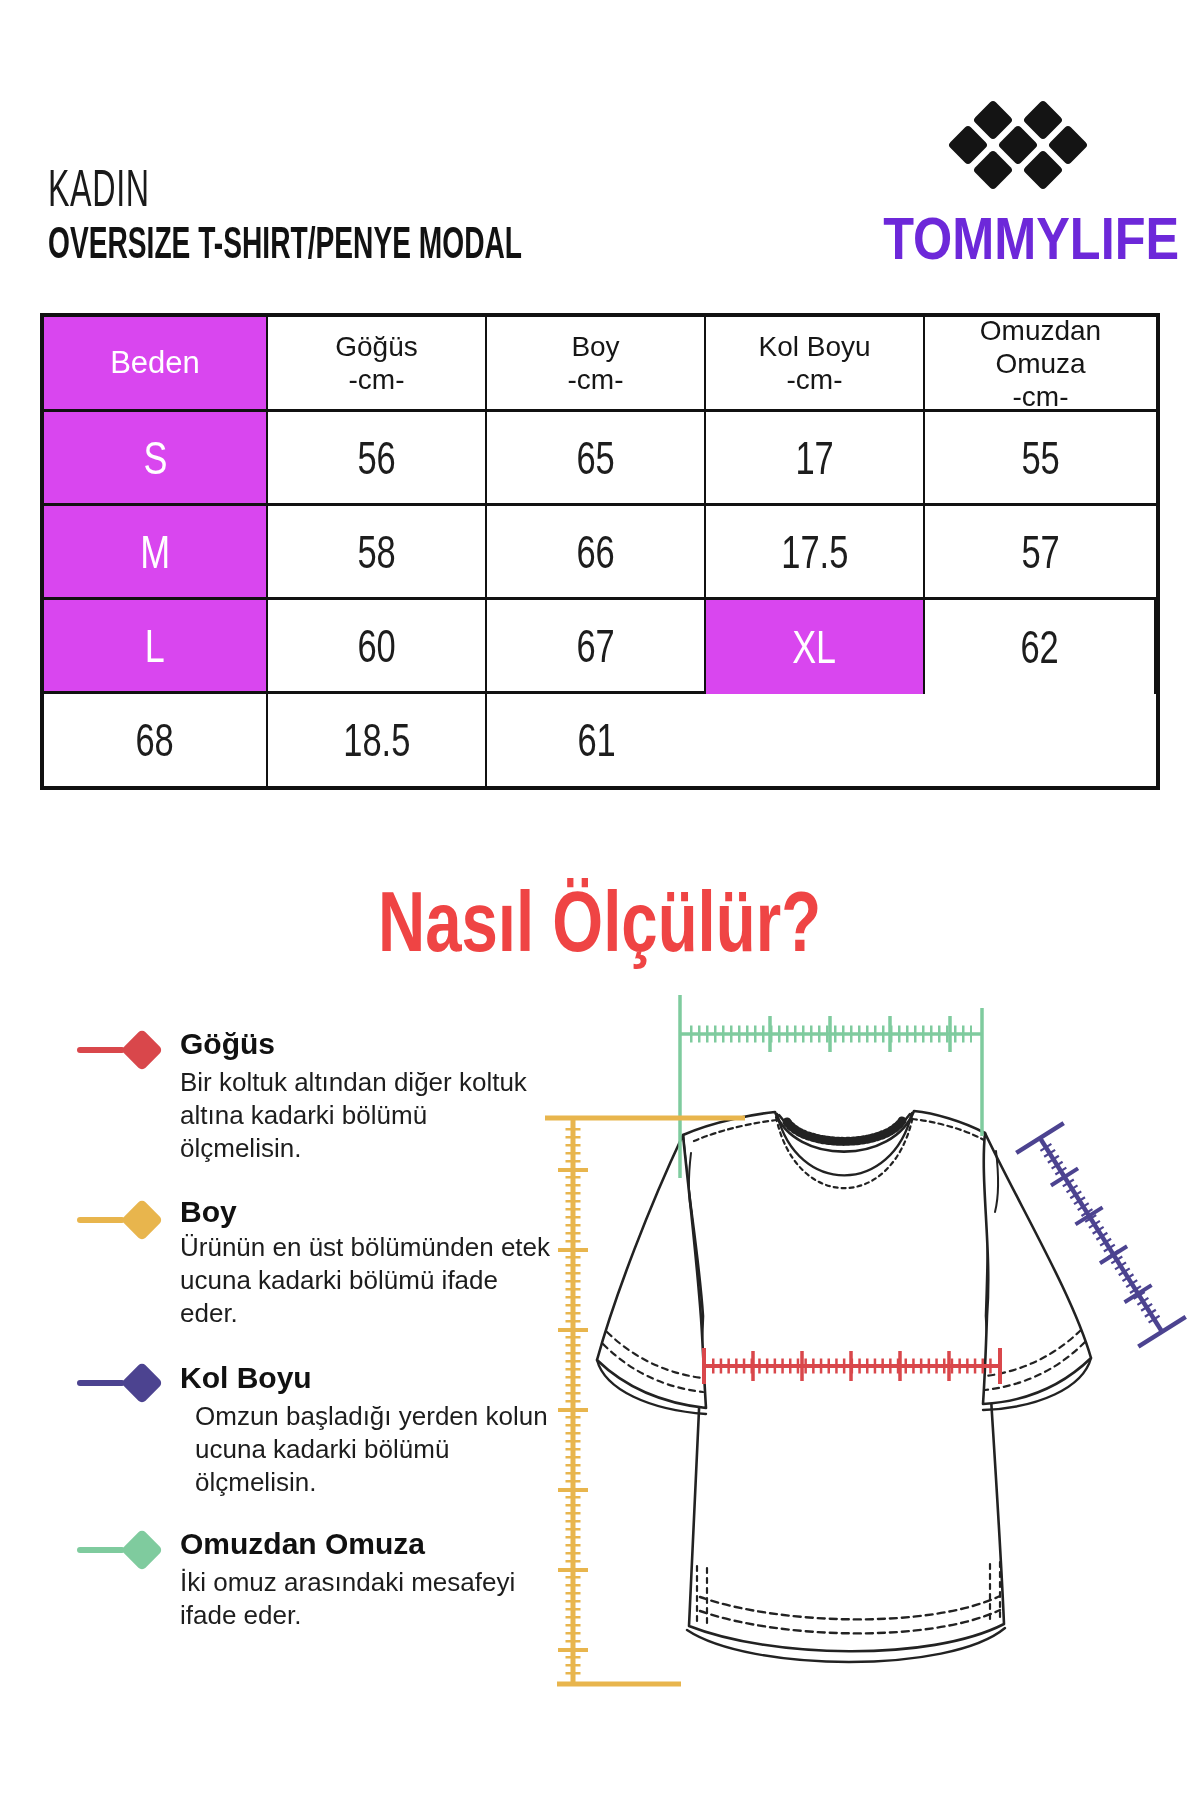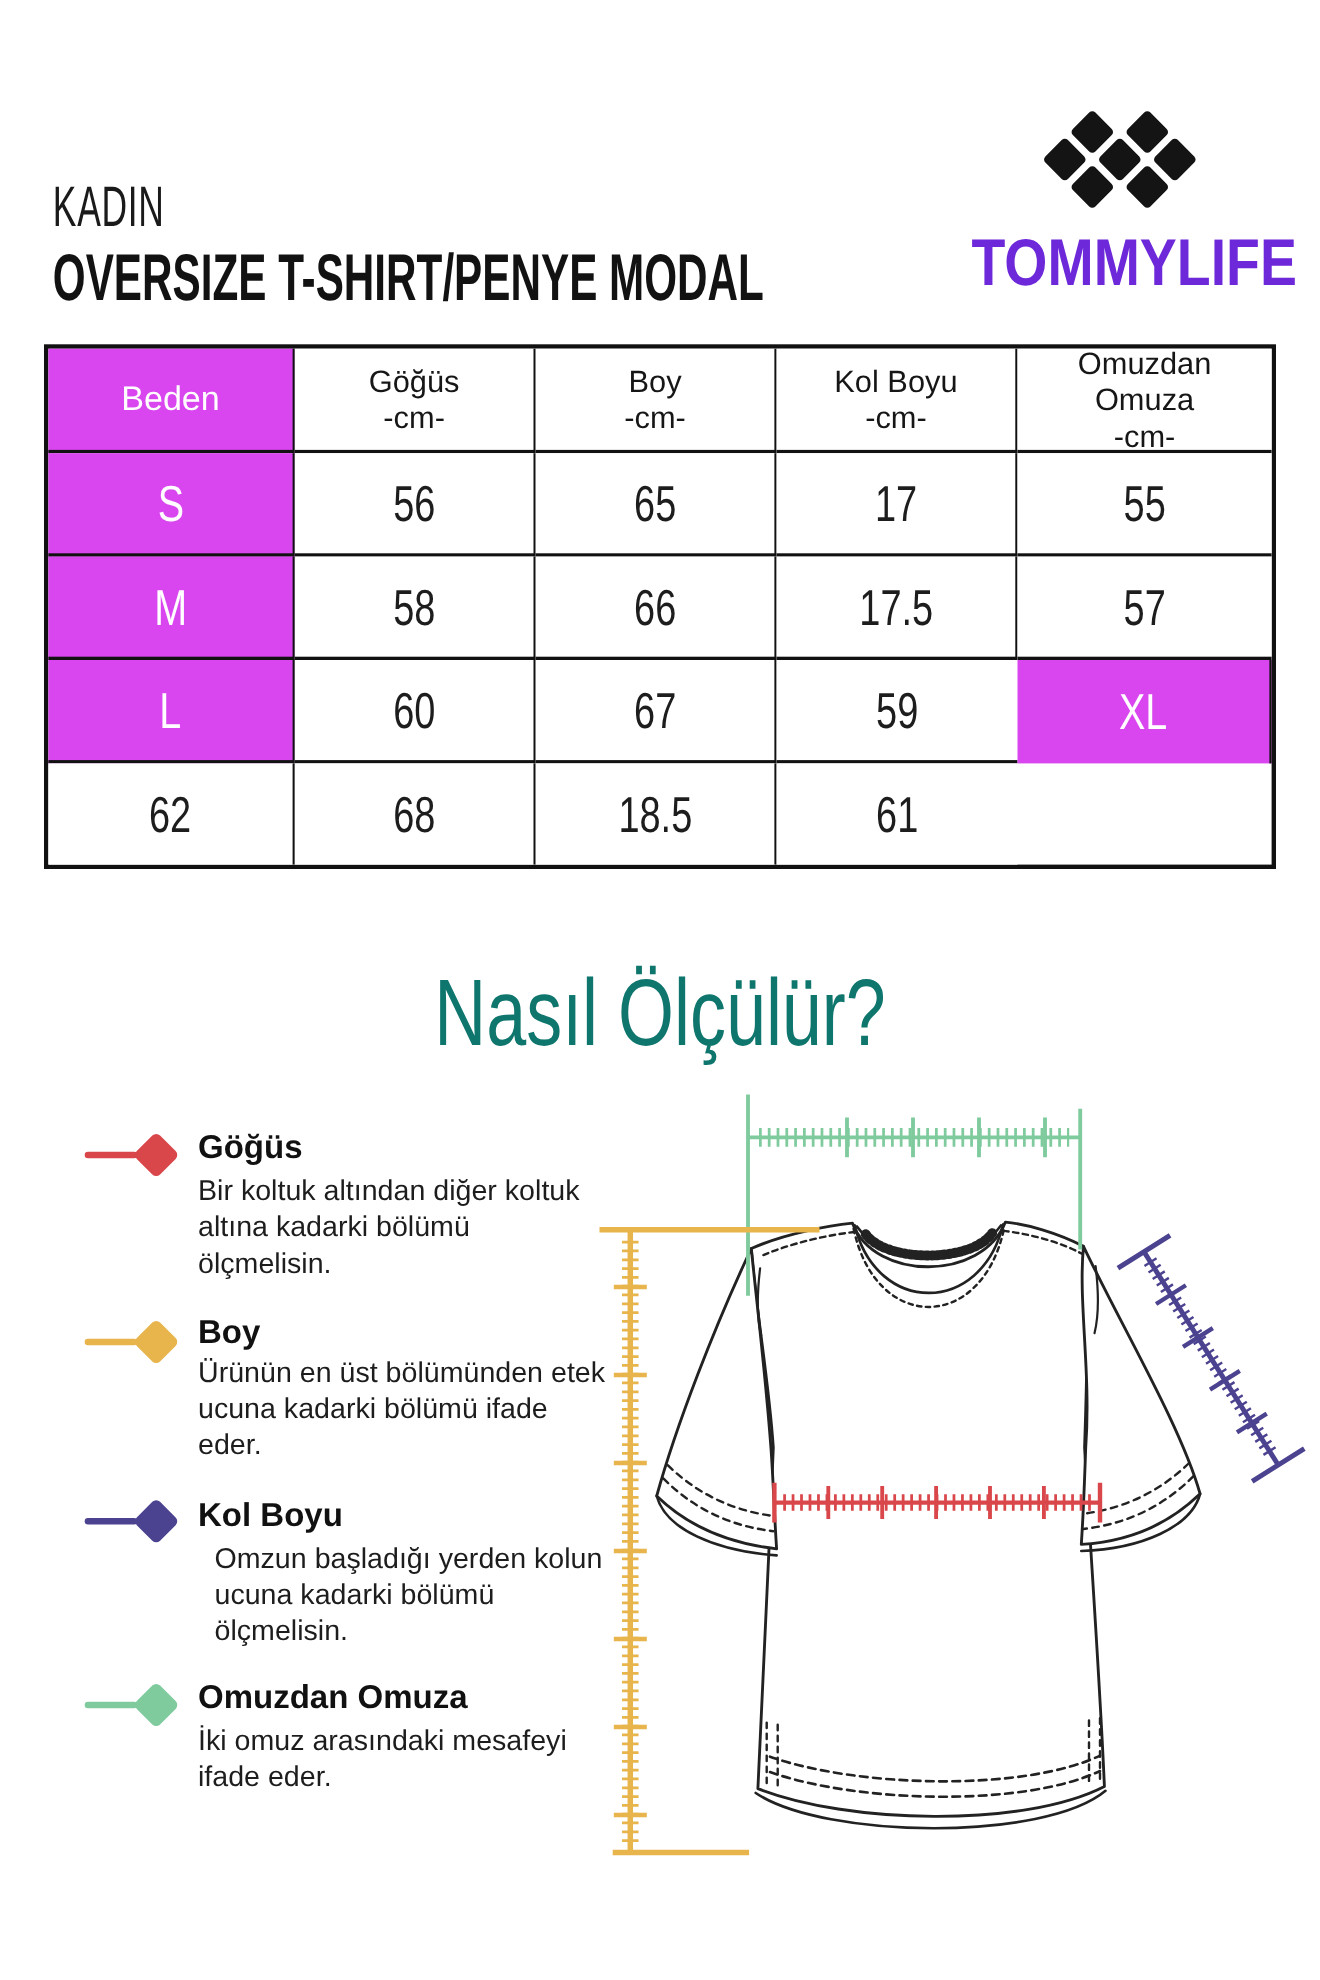--- a/index.html
+++ b/index.html
@@ -4,41 +4,41 @@
 <style>
   html,body{margin:0;padding:0;background:#ffffff;}
   .page{position:relative;width:1200px;height:1800px;background:#fff;overflow:hidden;
         font-family:"Liberation Sans",sans-serif;color:#161616;}
   .abs{position:absolute;}
   .cond{display:inline-block;transform-origin:left center;white-space:nowrap;}
   .condc{display:inline-block;transform-origin:center center;white-space:nowrap;}
 
   
   .kadin{left:48px;top:158px;font-size:52px;font-weight:400;letter-spacing:1px;color:#1a1a1a;}
-  .prod-title{left:48px;top:218px;font-size:60px;font-weight:700;letter-spacing:0;color:#121212;}
+  .prod-title{left:48px;top:218px;font-size:44px;font-weight:700;letter-spacing:0;color:#121212;}
   .brand{left:855px;top:204px;width:300px;text-align:center;font-size:60px;font-weight:700;color:#6d28d9;}
 
   
   .size-table{left:40px;top:313px;width:1120px;height:477px;border:4px solid #111;
               box-sizing:border-box;display:grid;
               grid-template-columns:224px 219px 219px 219px 1fr;
               grid-template-rows:95px 94px 94px 94px 1fr;}
   .cell{border-right:2.5px solid #111;border-bottom:3px solid #111;
         display:flex;flex-direction:column;align-items:center;justify-content:center;
         background:#fff;box-sizing:border-box;}
   .cell.last-col{border-right:none;}
   .cell.last-row{border-bottom:none;}
   .cell.dark{background:#d946ef;color:#fff;border-right:2.5px solid #111;}
   .th-line{font-size:28px;line-height:33px;font-weight:500;color:#161616;text-align:center;}
   .beden{font-size:31px;font-weight:400;color:#fff;}
   .size-letter{font-size:46px;color:#fff;font-weight:400;}
   .num{font-size:46px;color:#1d1d1d;font-weight:400;}
 
   
-  .howto-title{left:0;top:872px;width:1200px;text-align:center;font-size:86px;font-weight:400;color:#0f766e;}
+  .howto-title{left:0;top:872px;width:1200px;text-align:center;font-size:86px;font-weight:700;color:#ef4444;}
 
   .legend-item .name{font-size:30px;font-weight:700;color:#111;line-height:36px;}
   .legend-item .desc{font-size:26px;line-height:33px;color:#1d1d1d;width:372px;font-weight:400;}
   .legend-text{position:absolute;left:180px;}
   .legend-icon{position:absolute;left:76px;}
 
   svg{display:block;}
   .diagram{left:0;top:0;width:1200px;height:1800px;pointer-events:none;}
 </style>
 </head>
@@ -125,23 +125,20 @@
 
     <div class="cell dark">
         <span class="size-letter condc" style="transform:scaleX(.78);">L</span>
       </div>
     <div class="cell">
         <span class="num condc" style="transform:scaleX(.75);">60</span>
       </div>
     <div class="cell">
         <span class="num condc" style="transform:scaleX(.75);">67</span>
       </div>
-    <div class="cell last-col">
-        <span class="num condc" style="transform:scaleX(.75);">59</span>
-      </div>
 
     <div class="cell dark last-row">
         <span class="size-letter condc" style="transform:scaleX(.78);">XL</span>
       </div>
     <div class="cell last-row">
         <span class="num condc" style="transform:scaleX(.75);">62</span>
       </div>
     <div class="cell last-row">
         <span class="num condc" style="transform:scaleX(.75);">68</span>
       </div>

